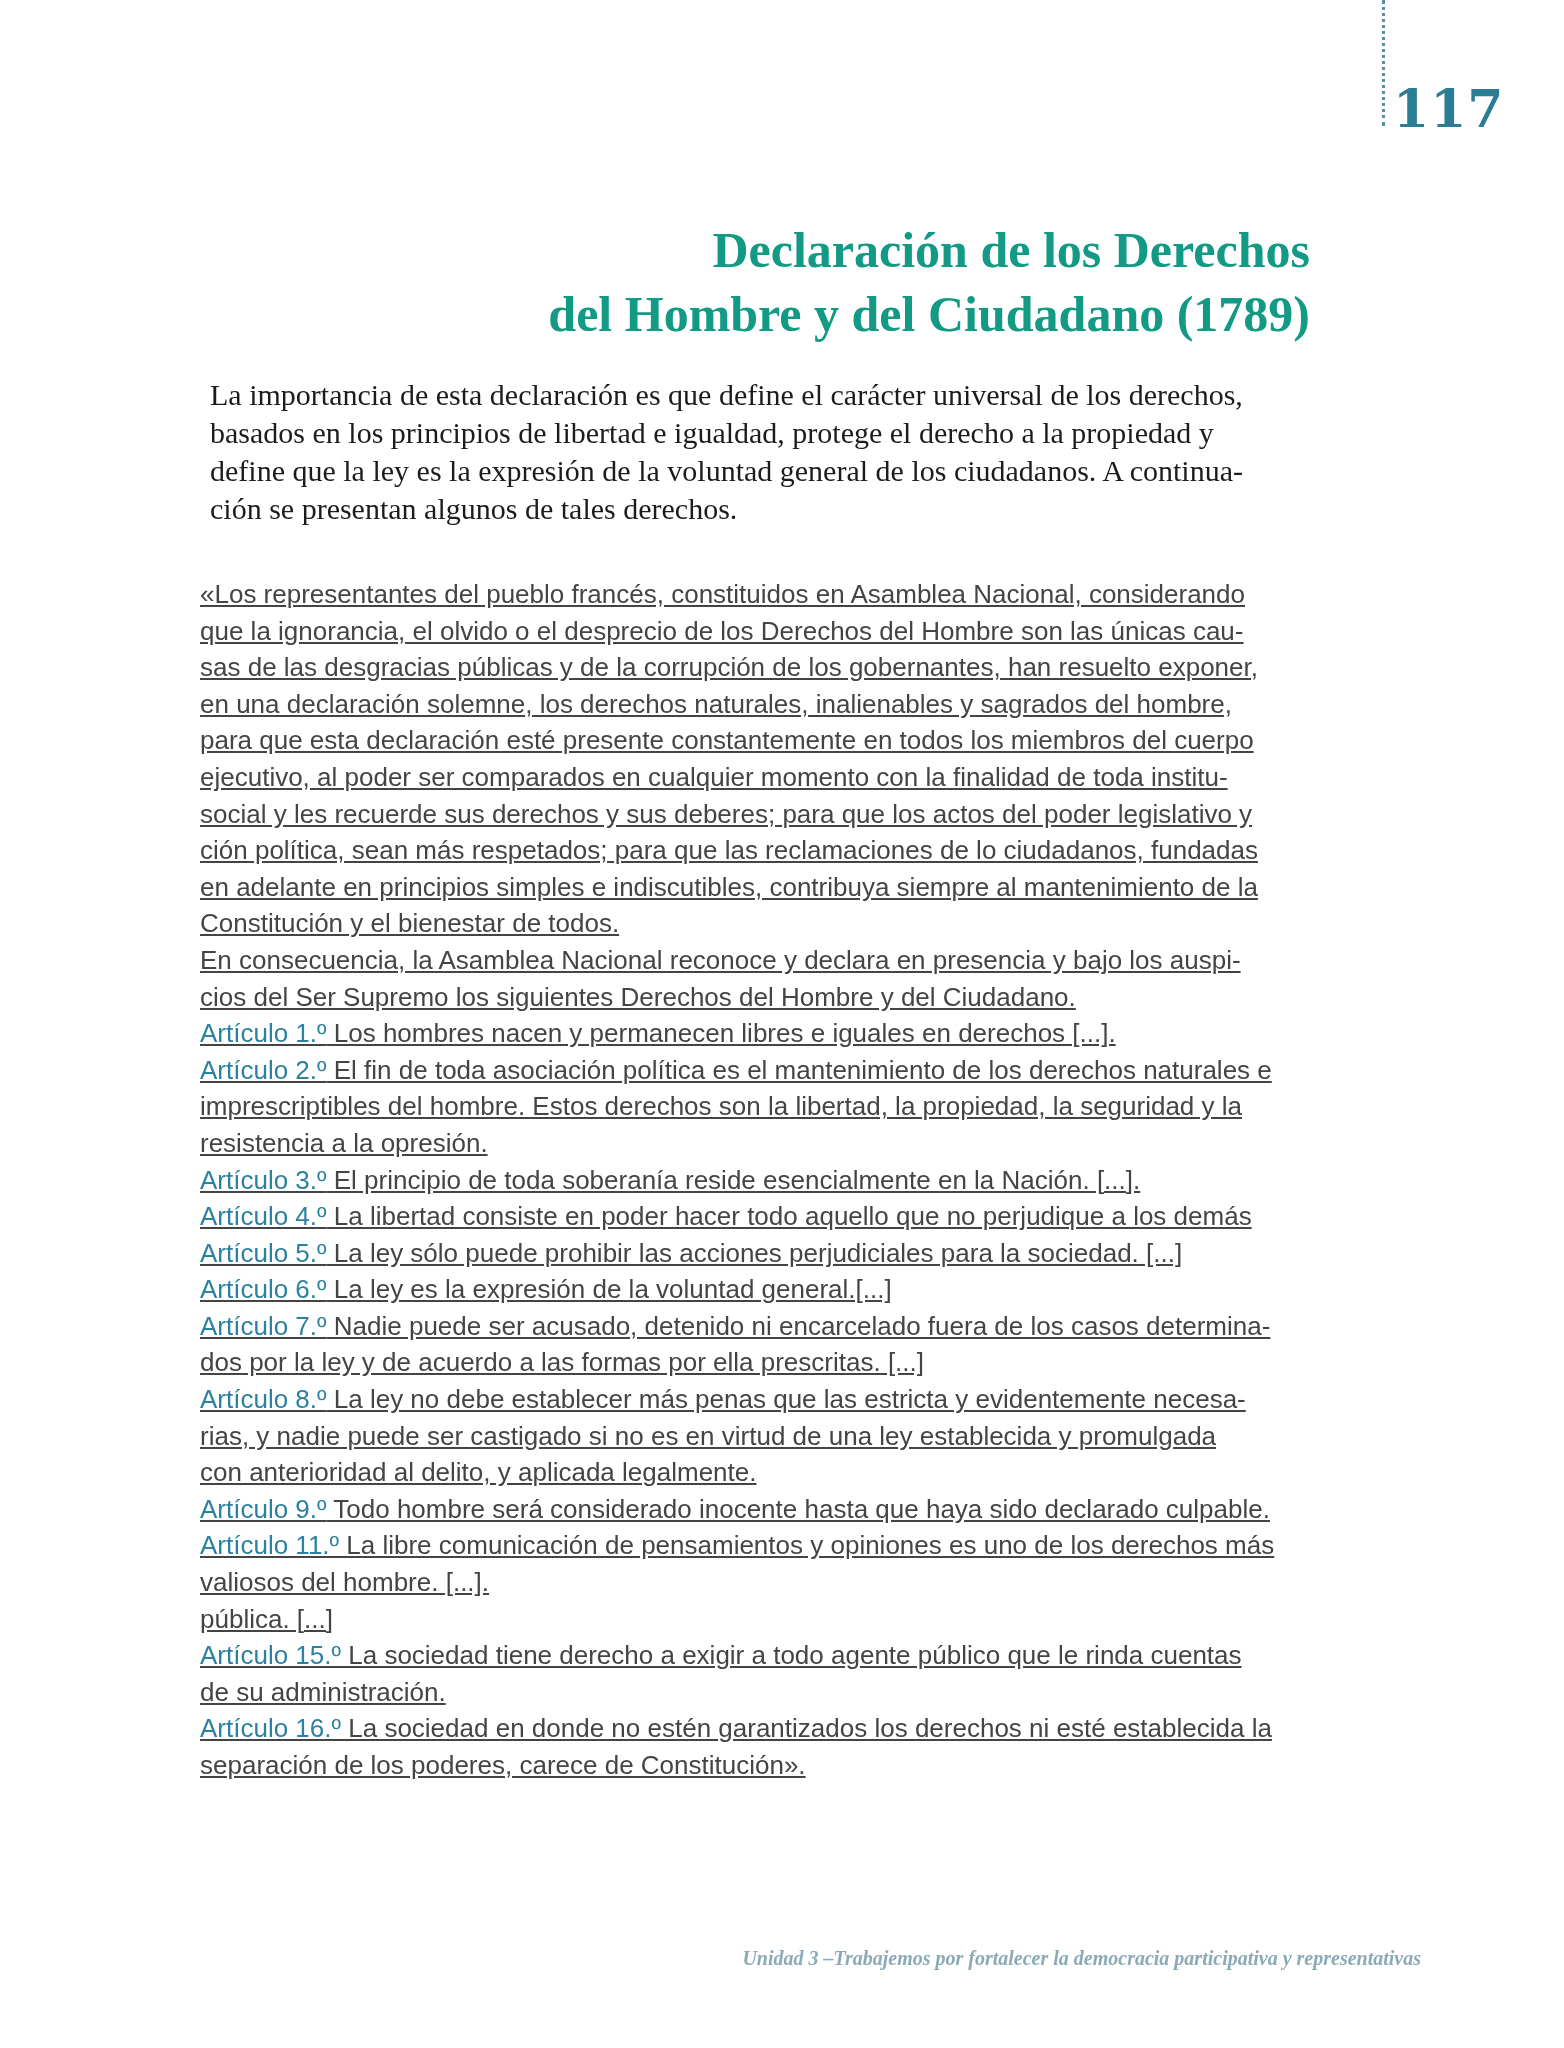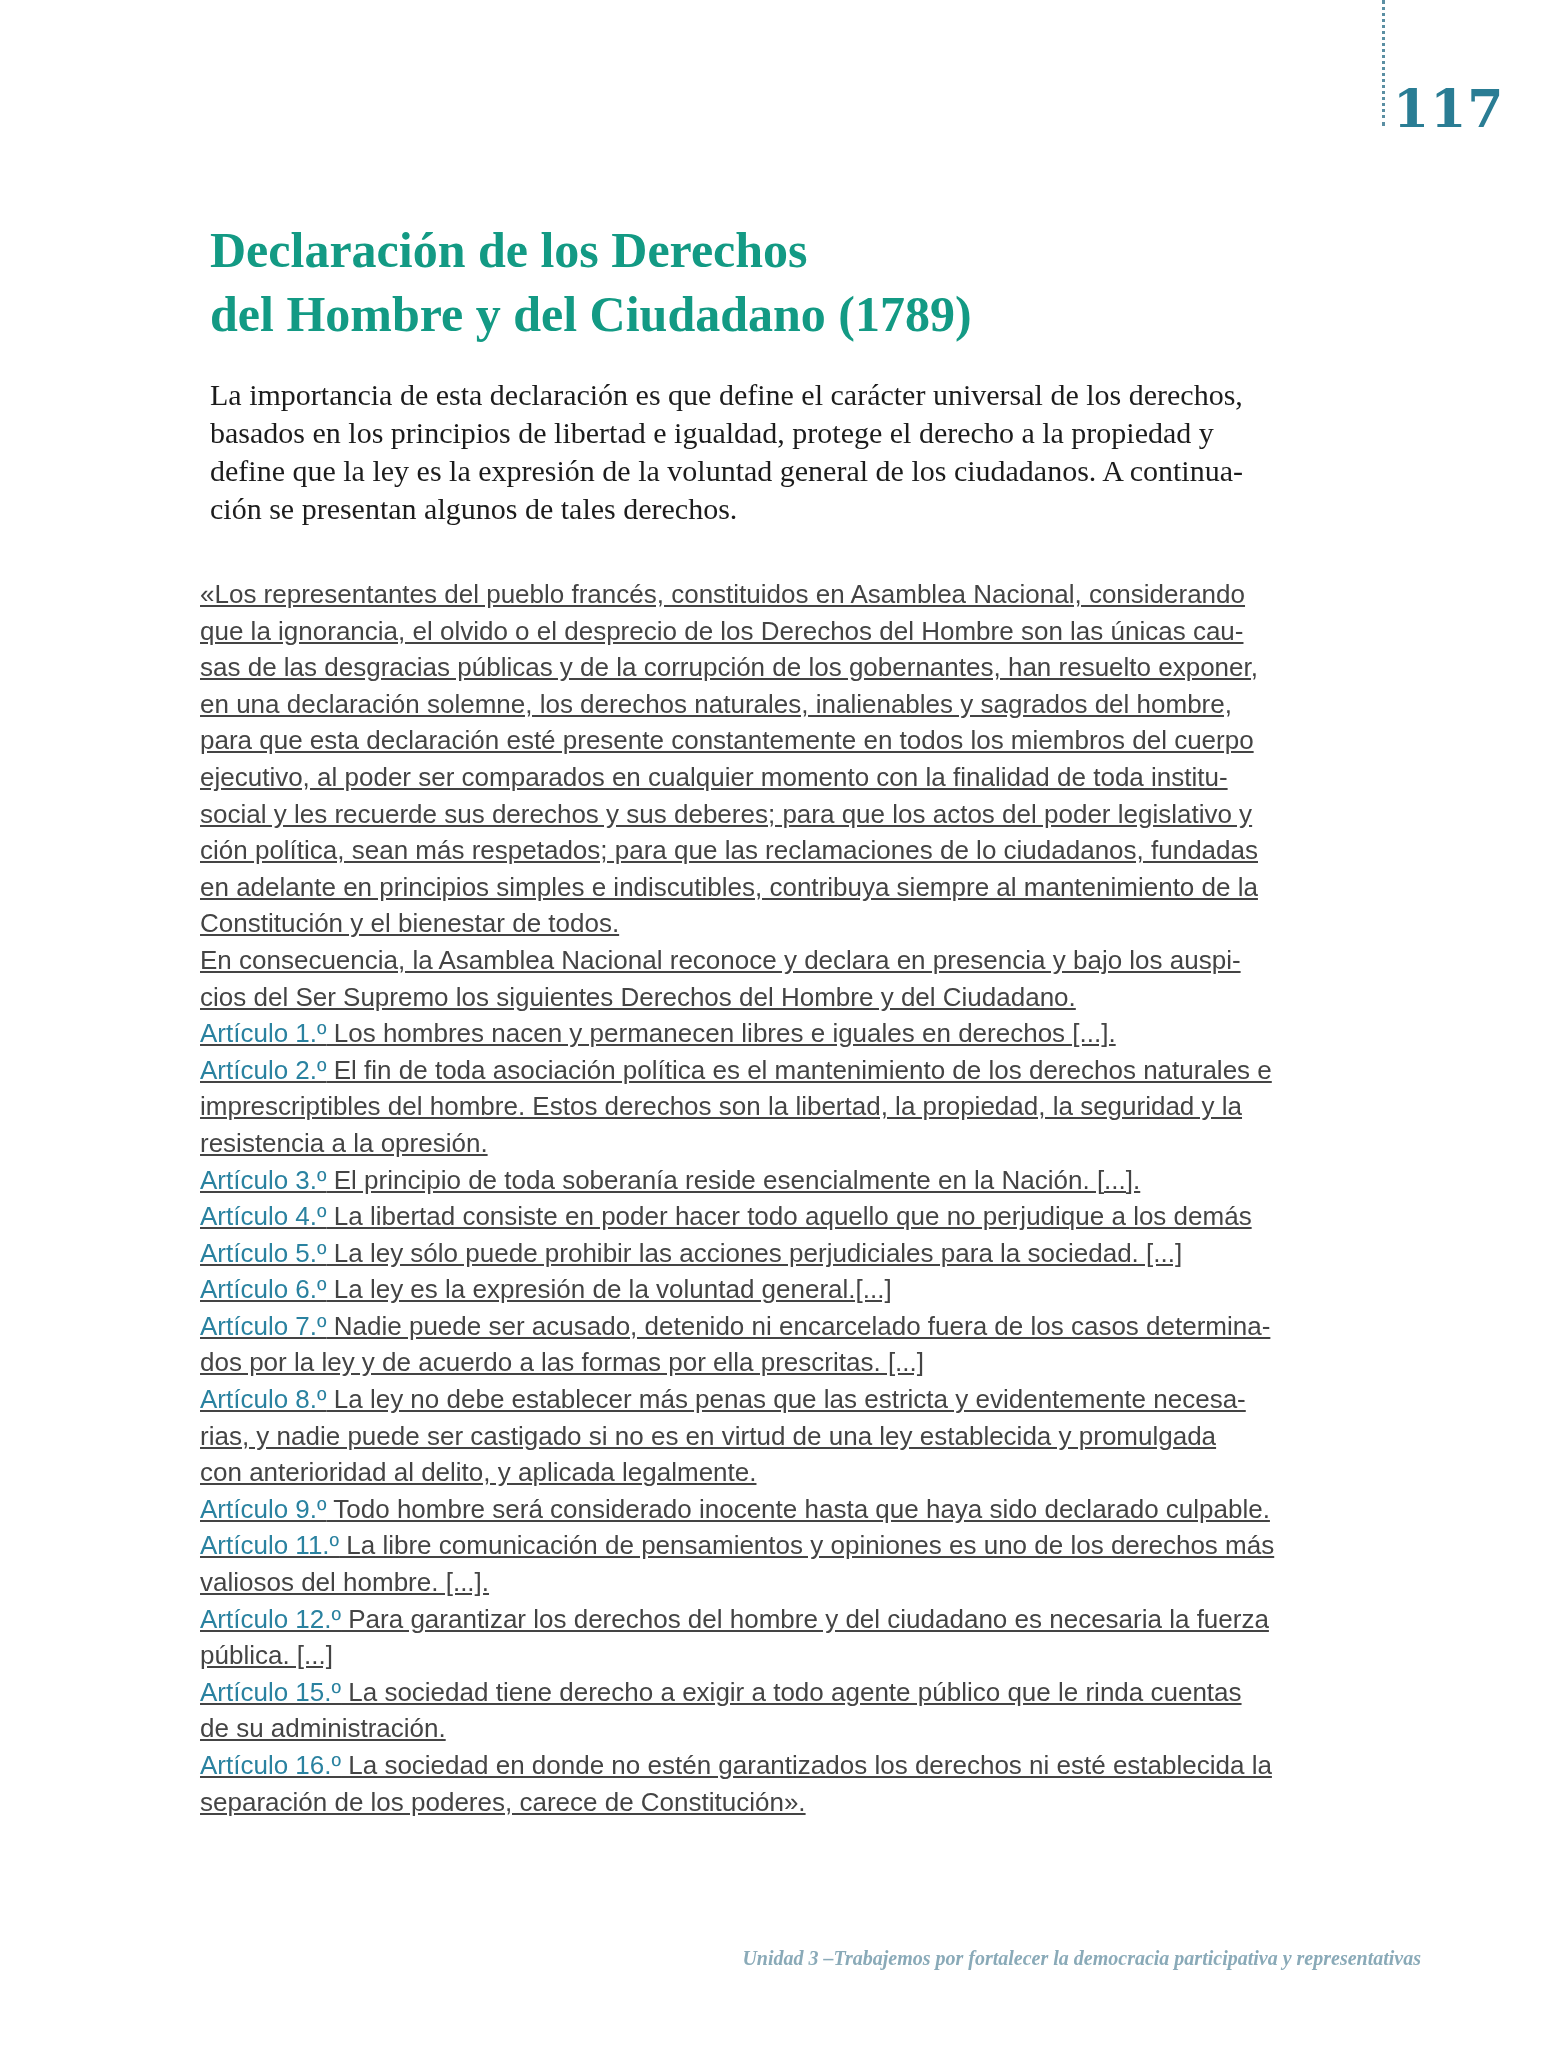--- a/index.html
+++ b/index.html
@@ -11,21 +11,21 @@
   .page-number {
     position: absolute; left: 1393px; top: 78px;
     font-family: "DejaVu Serif", serif; font-weight: bold;
     font-size: 52px; color: #2a7d94; letter-spacing: 1px;
   }
   .title {
     position: absolute; left: 210px; top: 218px; width: 1100px;
     font-family: "Liberation Serif", serif; font-weight: bold;
     font-size: 50px; line-height: 64px; color: #139a84; margin: 0;
   }
-  .title span { display: block; }
+  .title span { display: block; text-align: right; }
   .intro {
     position: absolute; left: 210px; top: 376px; width: 1170px;
     font-family: "Liberation Serif", serif; font-size: 30px;
     line-height: 38px; color: #1c1c1c; margin: 0;
   }
   .intro span { display: block; white-space: nowrap; }
   .quote {
     position: absolute; left: 200px; top: 576px; width: 1200px;
     font-family: "Liberation Sans", sans-serif; font-size: 26px;
     line-height: 36.6px; color: #444444;
@@ -100,21 +100,20 @@
     <span class="line">con anterioridad al delito, y aplicada legalmente.</span>
   </div>
   <div>
     <span class="line"><span class="art-label">Artículo 9.º</span><span> Todo hombre será considerado inocente hasta que haya sido declarado culpable.</span></span>
   </div>
   <div>
     <span class="line"><span class="art-label">Artículo 11.º</span><span> La libre comunicación de pensamientos y opiniones es uno de los derechos más</span></span>
     <span class="line">valiosos del hombre. [...].</span>
   </div>
   <div>
-    <span class="line"><span class="art-label">Artículo 12.º</span><span> Para garantizar los derechos del hombre y del ciudadano es necesaria la fuerza</span></span>
     <span class="line">pública. [...]</span>
   </div>
   <div>
     <span class="line"><span class="art-label">Artículo 15.º</span><span> La sociedad tiene derecho a exigir a todo agente público que le rinda cuentas</span></span>
     <span class="line">de su administración.</span>
   </div>
   <div>
     <span class="line"><span class="art-label">Artículo 16.º</span><span> La sociedad en donde no estén garantizados los derechos ni esté establecida la</span></span>
     <span class="line">separación de los poderes, carece de Constitución».</span>
   </div>

